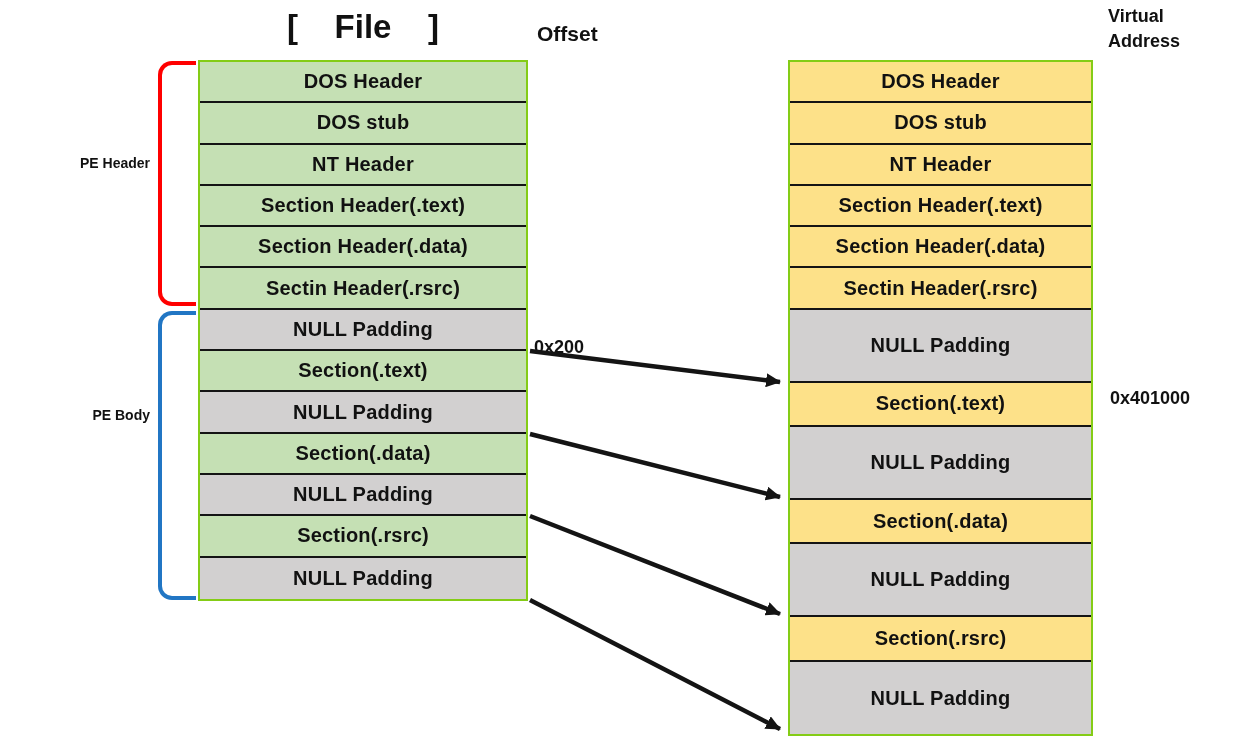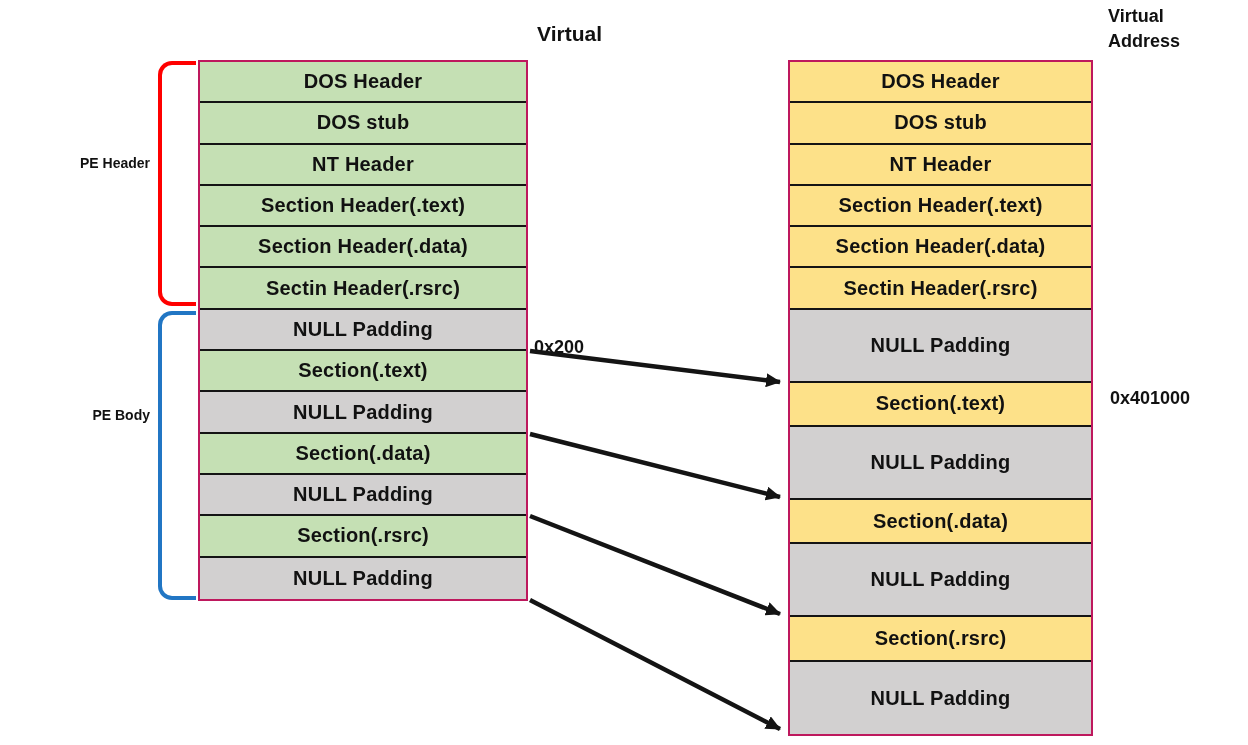--- a/index.html
+++ b/index.html
@@ -9,21 +9,21 @@
     background:#ffffff;
     font-family:"Liberation Sans", sans-serif;
     font-weight:700;
     color:#111111;
     overflow:hidden;
   }
   
   .column{
     position:absolute;
     top:60px;
-    border:2px solid #be185d;
+    border:2px solid #84cc16;
     box-sizing:border-box;
     background:#ffffff;
   }
   .col-file{left:198px;width:330px;}
   .col-mem{left:788px;width:305px;}
   .row{
     box-sizing:border-box;
     border-bottom:2px solid #141414;
     display:flex;align-items:center;justify-content:center;
     font-size:20px;letter-spacing:0.2px;
@@ -65,21 +65,22 @@
   .arrows{
     position:absolute;left:0;top:0;width:1248px;height:745px;
     pointer-events:none;
   }
 </style>
 </head>
 <body>
 
 <div class="canvas">
 
-  <div class="offset-label">Virtual</div>
+  <div class="col-title title-file">[    File    ]</div>
+  <div class="offset-label">Offset</div>
   <div class="va-label">Virtual Address</div>
 
   <div class="side-label pe-header-label">PE Header</div>
   <div class="side-label pe-body-label">PE Body</div>
 
   <div class="bracket bracket-red"></div>
   <div class="bracket bracket-blue"></div>
 
   <div id="file-col" class="column col-file">
       <div class="row header">DOS Header</div>

